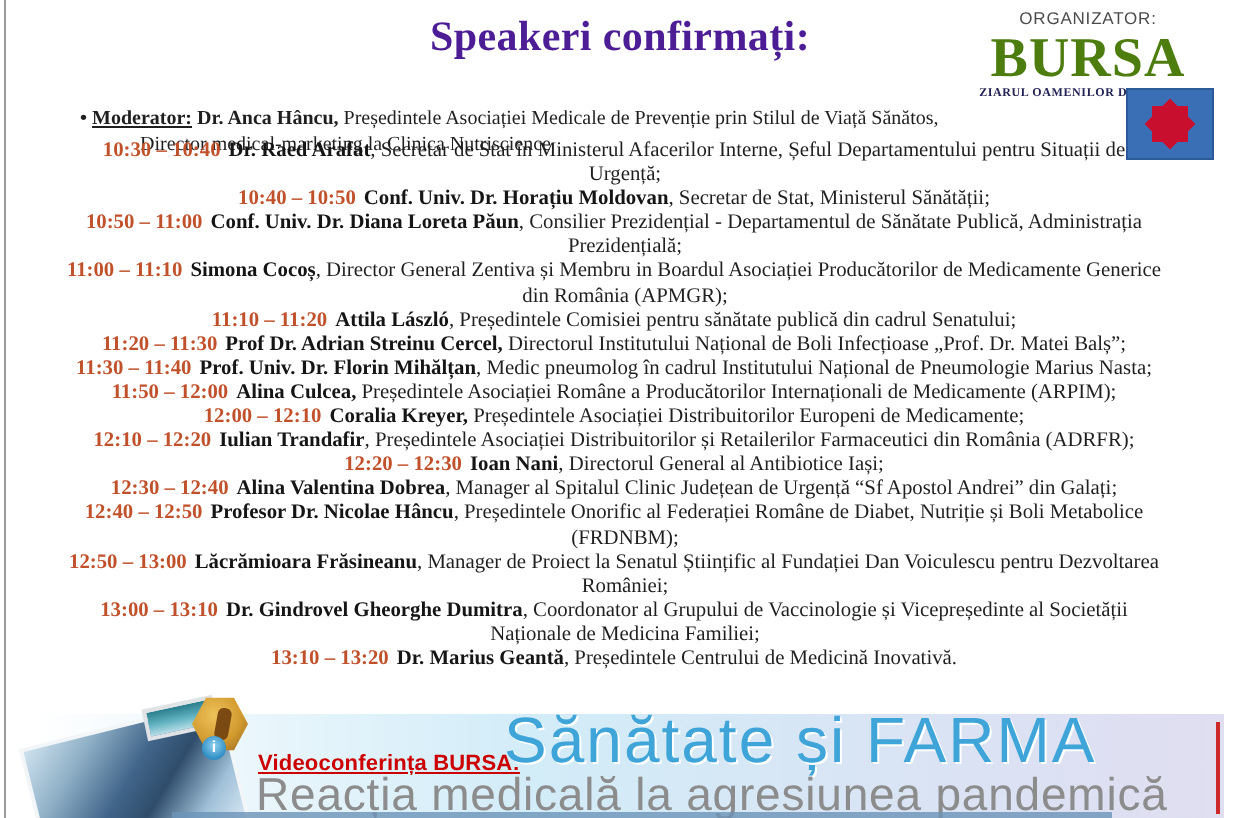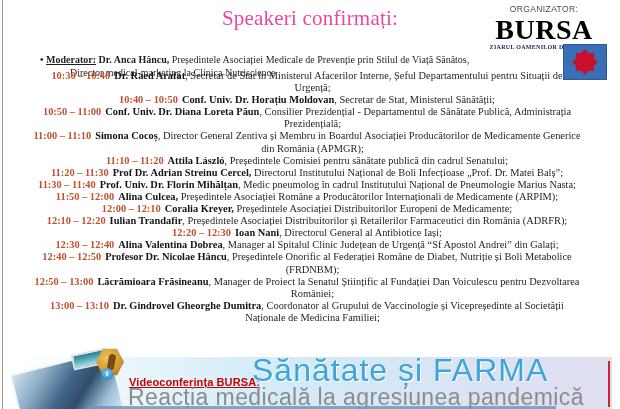--- a/index.html
+++ b/index.html
@@ -6,25 +6,25 @@
   html,body { background:#e8e8e8; }
   .page {
     position:relative; width:620px; height:409px; background:#ffffff;
     overflow:hidden; font-family:"Liberation Serif", serif; color:#1f1f1f;
   }
   .left-border { position:absolute; left:2px; top:0; width:1px; height:409px; background:#9a9a9a; }
 
   
   .title {
     position:absolute; top:6px; left:0; width:620px; text-align:center;
-    font-size:21px; font-weight:normal; color:#ec4899; letter-spacing:0.2px;
+    font-size:21px; font-weight:bold; color:#4c1d95; letter-spacing:0.2px;
   }
   .org-block { position:absolute; left:480px; top:4px; width:128px; text-align:center; }
   .org-label { font-family:"Liberation Sans", sans-serif; font-size:8.5px; color:#4c4c4c; letter-spacing:0.4px; }
-  .bursa-word { font-size:28px; font-weight:bold; color:#000000; letter-spacing:0.5px; line-height:28px; margin-top:2px; }
+  .bursa-word { font-size:28px; font-weight:bold; color:#4d7c0f; letter-spacing:0.5px; line-height:28px; margin-top:2px; }
   .bursa-tagline { font-size:6px; font-weight:bold; color:#232355; letter-spacing:0.3px; white-space:nowrap; }
   .star-square {
     position:absolute; left:563px; top:44px; width:44px; height:36px;
     background:#3a6fb5; border:1px solid #2c5a99;
   }
   .star8 { position:absolute; left:8px; top:4px; width:26px; height:26px; }
   .star8 .sq { position:absolute; left:4px; top:4px; width:18px; height:18px; background:#c8102e; }
   .star8 .sq.r45 { transform:rotate(45deg); }
 
   
@@ -139,20 +139,21 @@
     <p class="entry"><span class="time">12:20 – 12:30</span><span class="name">Ioan Nani</span><span class="desc">, Directorul General al Antibiotice Iași;</span></p>
 
     <p class="entry"><span class="time">12:30 – 12:40</span><span class="name">Alina Valentina Dobrea</span><span class="desc">, Manager al Spitalul Clinic Județean de Urgență “Sf Apostol Andrei” din Galați;</span></p>
 
     <p class="entry"><span class="time">12:40 – 12:50</span><span class="name">Profesor Dr. Nicolae Hâncu</span><span class="desc">, Președintele Onorific al Federației Române de Diabet, Nutriție și Boli Metabolice (FRDNBM);</span></p>
 
     <p class="entry"><span class="time">12:50 – 13:00</span><span class="name">Lăcrămioara Frăsineanu</span><span class="desc">, Manager de Proiect la Senatul Științific al Fundației Dan Voiculescu pentru Dezvoltarea României;</span></p>
 
     <p class="entry"><span class="time">13:00 – 13:10</span><span class="name">Dr. Gindrovel Gheorghe Dumitra</span><span class="desc">, Coordonator al Grupului de Vaccinologie și Vicepreședinte al Societății Naționale de Medicina Familiei;</span></p>
 
+    <p class="entry"><span class="time">13:10 – 13:20</span><span class="name">Dr. Marius Geantă</span><span class="desc">, Președintele Centrului de Medicină Inovativă.</span></p>
   </div>
 
   <div class="banner">
     <div class="photo-main"></div>
     <div class="photo-screen"></div>
     <div class="photo-hex">
       <div class="photo-hex-figure"></div>
     </div>
     <div class="info-circle">i</div>
     <div class="banner-label">Videoconferința BURSA:</div>

